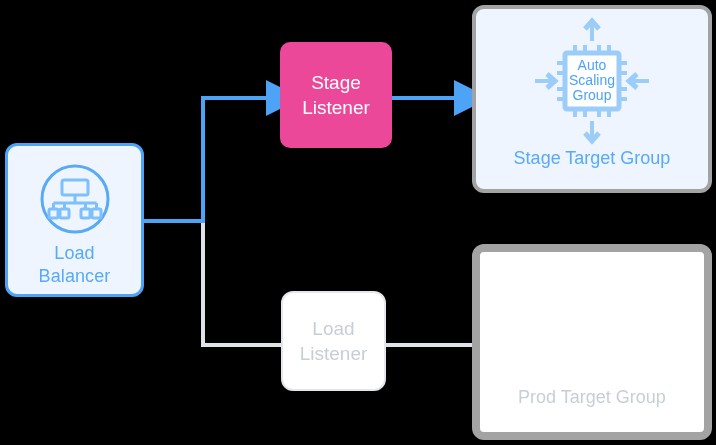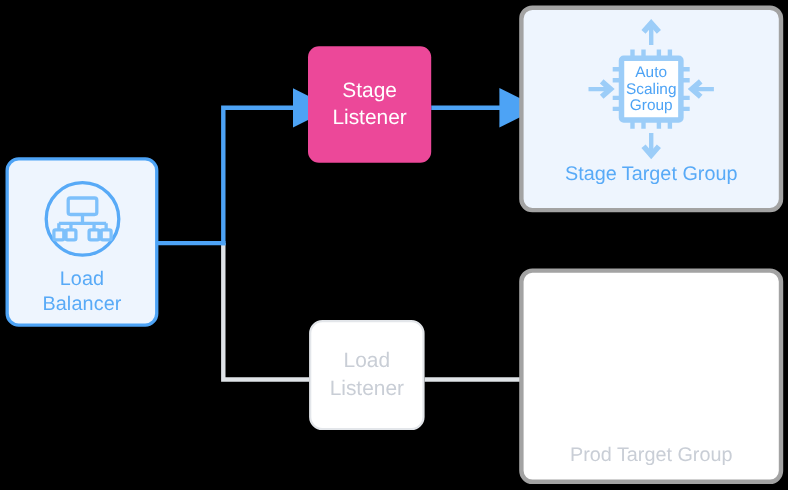--- a/index.html
+++ b/index.html
@@ -35,23 +35,23 @@
     line-height:22px;text-align:center;}
 
   
   #prod-listener{left:281px;top:291px;width:105px;height:100px;
     background:#ffffff;border:2px solid #e3e6ea;border-radius:12px;
     box-sizing:border-box;color:#c9ced6;font-size:19px;line-height:25px;
     display:flex;align-items:center;justify-content:center;text-align:center;}
 
   
   #prod-tg{left:472px;top:244px;width:240px;height:196px;
-    background:#ffffff;border:4px solid #a3a3a3;border-radius:12px;
+    background:#ffffff;border:8px solid #a3a3a3;border-radius:12px;
     box-sizing:border-box;display:flex;flex-direction:column;
-    align-items:center;justify-content:flex-end;padding-bottom:12px;}
+    align-items:center;justify-content:flex-end;padding-bottom:24px;}
   #prod-tg-label{color:#c9ced6;font-size:18px;line-height:22px;text-align:center;}
 </style>
 </head>
 <body>
 
 <div id="stage">
 
   <svg id="wires" viewBox="0 0 716 445" width="716" height="445">
     <defs>
       <marker id="arrowBlue" markerWidth="9" markerHeight="9" refX="1" refY="4.5" orient="auto" markerUnits="strokeWidth">

